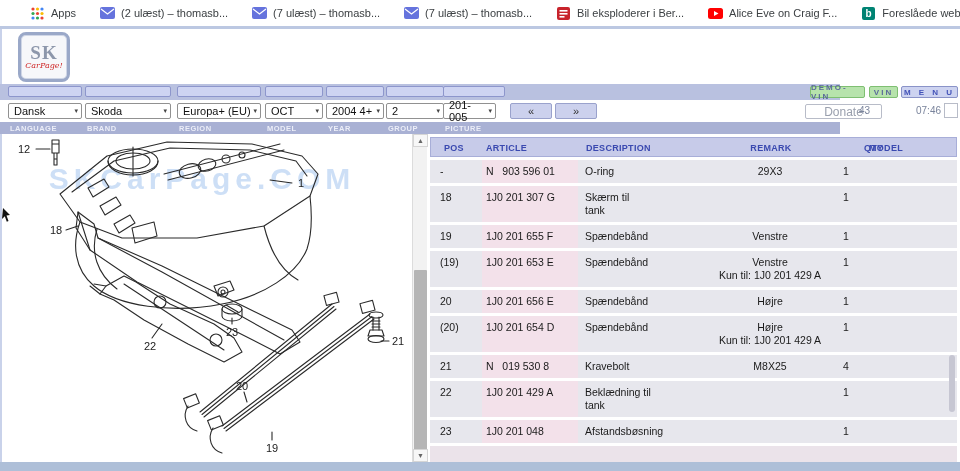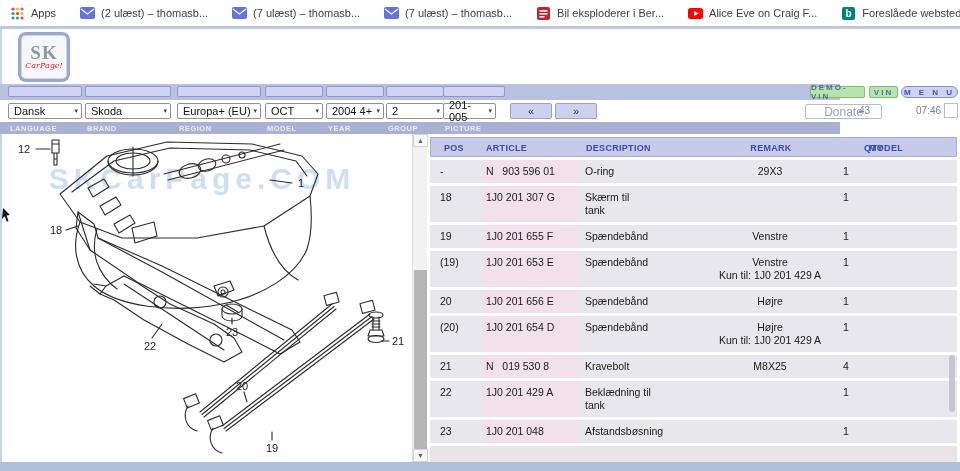--- a/index.html
+++ b/index.html
@@ -3,21 +3,21 @@
 <meta charset="utf-8">
 <style>
   * { margin:0; padding:0; box-sizing:border-box; }
   html,body { background:#fff; }
   .page {
     position:relative; width:960px; height:471px; overflow:hidden;
     font-family:"Liberation Sans", sans-serif; background:#fff;
   }
   
   .bookmarks { position:absolute; left:0; top:0; width:960px; height:26px;
-    background:#fff; display:flex; align-items:center; padding-left:0; gap:4px; }
+    background:#fff; display:flex; align-items:center; padding-left:20px; gap:4px; }
   .bm { display:flex; align-items:center; gap:6px; padding:2px 10px; border-radius:3px; cursor:pointer; }
   .bm-label { font-size:11px; color:#3c4043; white-space:nowrap; }
   .bm-ico { width:15px; height:15px; display:flex; align-items:center; justify-content:center; flex:0 0 auto; }
   .top-strip { position:absolute; left:0; top:26px; width:960px; height:3px; background:#bcc8e2; }
   .left-strip { position:absolute; left:0; top:29px; width:2px; height:433px; background:#c9d2ea; }
   
   .app-header { position:absolute; left:2px; top:29px; width:958px; height:55px; background:#fff; }
   .logo { position:absolute; left:16px; top:3px; width:52px; height:50px;
     border:3px solid #9aa8c8; border-radius:8px; background:#f6f7fa;
     display:flex; flex-direction:column; align-items:center; justify-content:center;
@@ -159,21 +159,21 @@
   <div class="app-header">
     <div class="logo">
       <span class="logo-sk">SK</span>
       <span class="logo-cp">CarPage!</span>
     </div>
   </div>
 
   <div class="row1" id="row1">
     <div class="greenbtn" style="left:810px;width:55px;">DEMO-VIN</div>
     <div class="greenbtn" style="left:869px;width:29px;">VIN</div>
-    <div class="menubtn" style="left:901px;width:57px;border-radius:6px;">M E N U</div>
+    <div class="menubtn" style="left:901px;width:57px;">M E N U</div>
   <div class="filter-box" style="left: 8px; width: 74px;"></div>
       <div class="filter-box" style="left: 85px; width: 86px;"></div>
       <div class="filter-box" style="left: 177px; width: 84px;"></div>
       <div class="filter-box" style="left: 265px; width: 58px;"></div>
       <div class="filter-box" style="left: 326px; width: 58px;"></div>
       <div class="filter-box" style="left: 386px; width: 58px;"></div>
       <div class="filter-box" style="left: 443px; width: 62px;"></div>
     </div>
   <div class="row2" id="row2">
     <div class="navbtn" style="left:510px;">«</div>

